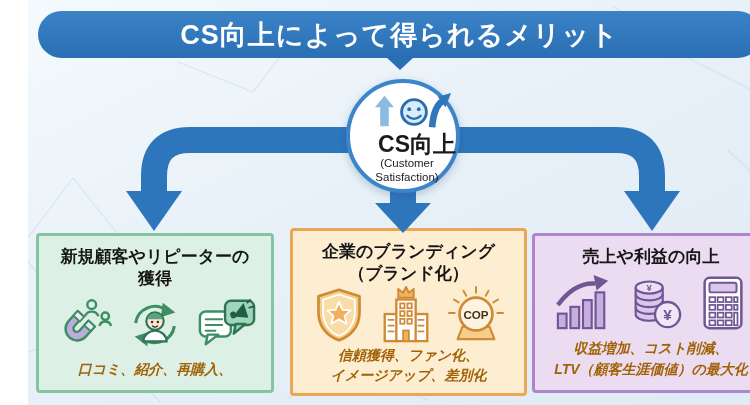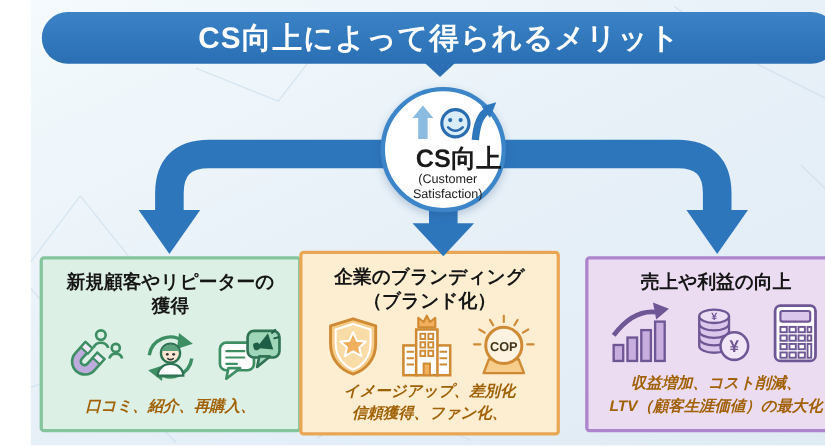--- a/index.html
+++ b/index.html
@@ -37,21 +37,21 @@
   .center-sub{width:98px;font-size:11.5px;font-weight:normal;color:#222;text-align:center;line-height:1.18;margin-top:1px;}
 
   
   .box{
     position:absolute;top:233px;width:238px;height:160px;z-index:1;
     border:3px solid;border-radius:4px;box-sizing:border-box;
     display:flex;flex-direction:column;align-items:center;justify-content:space-between;
     padding:10px 16px 11px;
   }
   .box-green{left:8px;background:#ddf0e5;border-color:#84c59e;}
-  .box-orange{left:244px;top:228px;height:168px;width:237px;background:#fdedd1;border-color:#e9a755;}
+  .box-orange{left:262px;top:228px;height:168px;width:237px;background:#fdedd1;border-color:#e9a755;}
   .box-purple{left:504px;background:#ecdcf2;border-color:#ae84cc;}
   .box-title{font-size:17px;font-weight:bold;color:#161616;text-align:center;line-height:1.3;}
   .icon-row{display:flex;align-items:center;gap:10px;}
   .box-desc{font-size:14px;font-weight:bold;color:#a16207;text-align:center;line-height:1.45;font-style:italic;}
 </style>
 </head>
 <body>
 
 <div class="stage">
 
@@ -201,22 +201,22 @@
             <line x1="55" y1="14" x2="50" y2="17"></line>
           <line x1="4" y1="28" x2="10" y2="28"></line>
             <line x1="60" y1="28" x2="54" y2="28"></line>
         </g>
         <path d="M18 42 L13 55 H51 L46 42 Z" fill="#f6cd8a" stroke="#cf8a33" stroke-width="2.2" stroke-linejoin="round"></path>
         <circle cx="32" cy="29" r="17" fill="#fdf3e0" stroke="#cf8a33" stroke-width="2.8"></circle>
         <text x="32" y="34" text-anchor="middle" font-size="12" font-weight="bold" fill="#433318">COP</text>
       </svg>
     </div>
     <div class="box-desc">
+      <div>信頼獲得、ファン化、</div>
       <div>イメージアップ、差別化</div>
-      <div>信頼獲得、ファン化、</div>
     </div>
   </div>
 
   <div class="box box-purple">
     <div class="box-title">売上や利益の向上</div>
     <div class="icon-row">
       <svg width="62" height="58" viewBox="0 0 64 60">
         <g fill="#c7aede" stroke="#6f5694" stroke-width="2.2">
           <rect x="6" y="41" width="9" height="15"></rect>
           <rect x="19" y="34" width="9" height="22"></rect>

